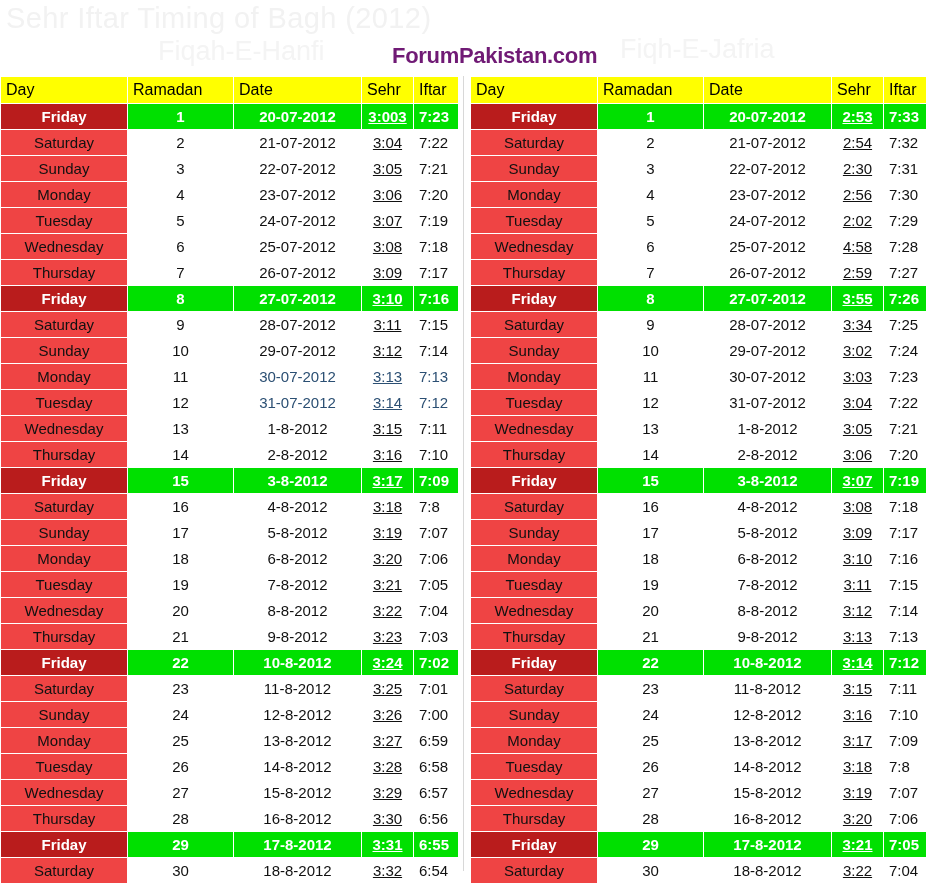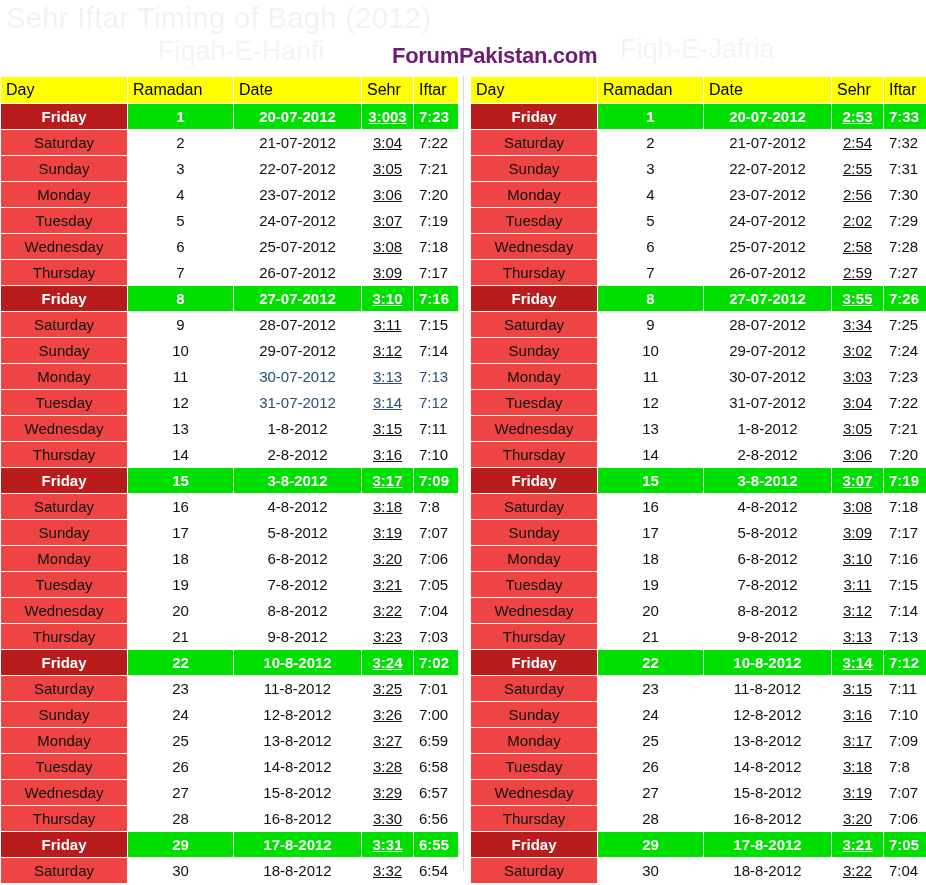--- a/index.html
+++ b/index.html
@@ -415,42 +415,42 @@
             <td class="day">Saturday</td>
             <td class="ram">2</td>
             <td class="date">21-07-2012</td>
             <td class="sehr">2:54</td>
             <td class="iftar">7:32</td>
           </tr>
           <tr>
             <td class="day">Sunday</td>
             <td class="ram">3</td>
             <td class="date">22-07-2012</td>
-            <td class="sehr">2:55</td>
+            <td class="sehr">2:30</td>
             <td class="iftar">7:31</td>
           </tr>
           <tr>
             <td class="day">Monday</td>
             <td class="ram">4</td>
             <td class="date">23-07-2012</td>
             <td class="sehr">2:56</td>
             <td class="iftar">7:30</td>
           </tr>
           <tr>
             <td class="day">Tuesday</td>
             <td class="ram">5</td>
             <td class="date">24-07-2012</td>
             <td class="sehr">2:02</td>
             <td class="iftar">7:29</td>
           </tr>
           <tr>
             <td class="day">Wednesday</td>
             <td class="ram">6</td>
             <td class="date">25-07-2012</td>
-            <td class="sehr">2:58</td>
+            <td class="sehr">4:58</td>
             <td class="iftar">7:28</td>
           </tr>
           <tr>
             <td class="day">Thursday</td>
             <td class="ram">7</td>
             <td class="date">26-07-2012</td>
             <td class="sehr">2:59</td>
             <td class="iftar">7:27</td>
           </tr>
           <tr class="friday">

